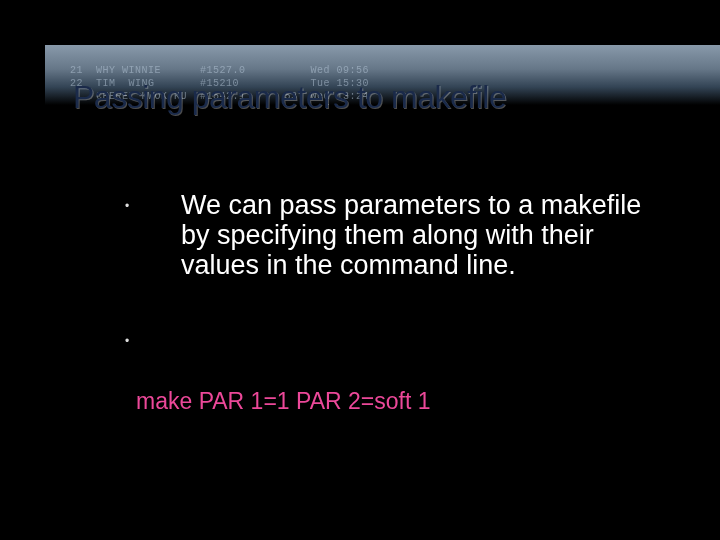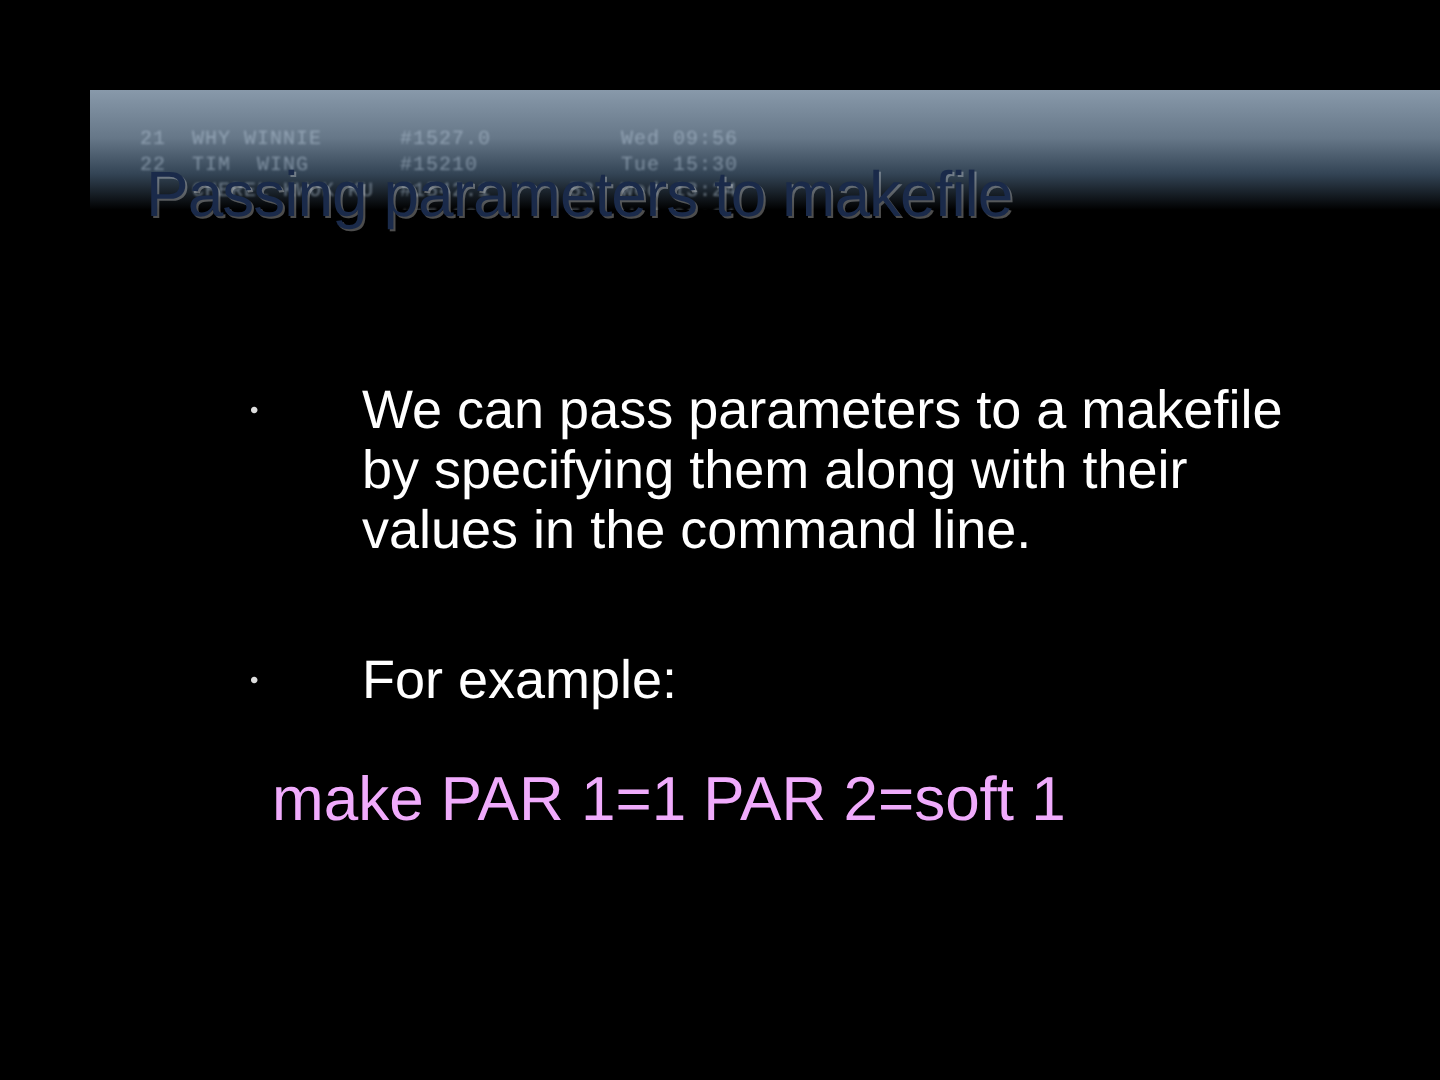--- a/index.html
+++ b/index.html
@@ -72,23 +72,23 @@
     font-size: 16px;
     color: #ddd;
   }
   .item-text {
     font-size: 27px;
     line-height: 30px;
     color: #fff;
   }
   .continuation {
     padding-left: 28px;
-    font-size: 31px;
+    font-size: 23px;
     line-height: 30px;
-    color: #f0abfc;
+    color: #ec4899;
   }
 </style>
 </head>
 <body>
 
 <div class="banner">
   <div class="banner-text">21  WHY WINNIE      #1527.0          Wed 09:56
 22  TIM  WING       #15210           Tue 15:30
     CHEREL KWOK KU  #1542.1      53  Wed 13:24
                     #15.23       57  Wed 09:01</div>
@@ -98,18 +98,17 @@
 
 <div class="content">
 
   <div class="bullet-item">
     <div class="bullet dot"></div>
     <div class="item-text">We can pass parameters to a makefile by specifying them along with their values in the command line.</div>
   </div>
 
   <div class="bullet-item">
     <div class="bullet dot"></div>
-    <div class="item-text">For example:</div>
   </div>
   <div class="continuation">make PAR 1=1 PAR 2=soft 1</div>
 
 
 </div>
 
 </body></html>

